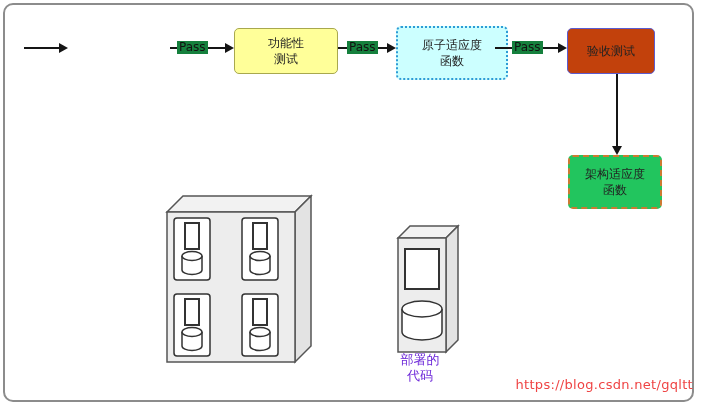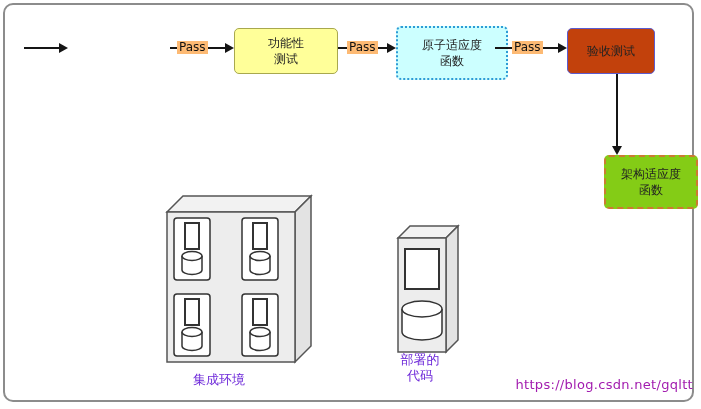--- a/index.html
+++ b/index.html
@@ -12,33 +12,33 @@
     border:2px solid #8c8c8c;border-radius:10px;box-sizing:border-box;background:#fff;
   }
   .node{
     position:absolute;display:flex;flex-direction:column;align-items:center;justify-content:center;
     font-size:12px;color:#222;text-align:center;border-radius:5px;line-height:1.35;box-sizing:border-box;
   }
   .node-submit{left:68px;top:28px;width:102px;height:46px;background:#ff99cc;border:1.5px solid #d4578f;}
   .node-functional{left:234px;top:28px;width:104px;height:46px;background:#ffff99;border:1.5px solid #a8a84e;}
   .node-atomic{left:396px;top:26px;width:112px;height:54px;background:#ccffff;border:2px dotted #2e9bd6;}
   .node-acceptance{left:567px;top:28px;width:88px;height:46px;background:#c2410c;border:1.5px solid #5c5ccf;}
-  .node-architecture{left:568px;top:155px;width:94px;height:54px;background:#84cc16;border:2px dashed #cc7a33;margin-left:36px;}
+  .node-architecture{left:568px;top:155px;width:94px;height:54px;background:#22c55e;border:2px dashed #cc7a33;}
 
   .hline{position:absolute;height:0;border-top:2px solid #151515;}
   .vline{position:absolute;width:0;border-left:2px solid #151515;}
   .head-right{position:absolute;width:0;height:0;border-left:9px solid #151515;border-top:5px solid transparent;border-bottom:5px solid transparent;}
   .head-down{position:absolute;width:0;height:0;border-top:9px solid #151515;border-left:5px solid transparent;border-right:5px solid transparent;}
-  .pass{position:absolute;top:41px;font-size:12px;color:#111;background:#fdba74;padding:0 2px;line-height:1.1;}
+  .pass{position:absolute;top:41px;font-size:12px;color:#111;background:#15803d;padding:0 2px;line-height:1.1;}
 
   .env-svg{position:absolute;}
   .diagram-label{position:absolute;font-size:13px;color:#6d28d9;text-align:center;line-height:1.2;}
   .label-integration{left:154px;top:372px;width:130px;}
   .label-deployed{left:388px;top:352px;width:64px;}
-  .watermark{position:absolute;right:8px;top:377px;font-size:13px;color:#a21caf;letter-spacing:0.3px;}
+  .watermark{position:absolute;right:8px;top:377px;font-size:13px;color:#ef4444;letter-spacing:0.3px;}
 </style>
 </head>
 <body>
 
 <div class="canvas">
   <div class="frame"></div>
 
   <div class="hline" style="left:24px;top:47px;width:36px;"></div>
   <div class="head-right" style="left:59px;top:43px;"></div>
 
@@ -100,21 +100,20 @@
       <path d="M8,38 L8,52 A10,4.5 0 0 0 28,52 L28,38" fill="#fff" stroke="#333" stroke-width="1.5"></path>
       <ellipse cx="18" cy="38" rx="10" ry="4.5" fill="#fff" stroke="#333" stroke-width="1.5"></ellipse>
     </g>
     <g transform="translate(78,100)">
       <rect x="0" y="0" width="36" height="62" rx="3" fill="#fff" stroke="#333" stroke-width="1.5"></rect>
       <rect x="11" y="5" width="14" height="26" fill="#fff" stroke="#333" stroke-width="2"></rect>
       <path d="M8,38 L8,52 A10,4.5 0 0 0 28,52 L28,38" fill="#fff" stroke="#333" stroke-width="1.5"></path>
       <ellipse cx="18" cy="38" rx="10" ry="4.5" fill="#fff" stroke="#333" stroke-width="1.5"></ellipse>
     </g>
   </svg>
-  <div class="diagram-label label-integration">集成环境</div>
 
   <svg class="env-svg" style="left:396px;top:224px;" width="64" height="132" viewBox="0 0 64 132">
     <polygon points="2,14 14,2 62,2 50,14" fill="#f2f2f2" stroke="#555" stroke-width="1.5"></polygon>
     <polygon points="50,14 62,2 62,116 50,128" fill="#e3e3e3" stroke="#555" stroke-width="1.5"></polygon>
     <rect x="2" y="14" width="48" height="114" fill="#ededed" stroke="#555" stroke-width="1.5"></rect>
     <rect x="9" y="25" width="34" height="40" fill="#fff" stroke="#333" stroke-width="2"></rect>
     <path d="M6,85 L6,108 A20,8 0 0 0 46,108 L46,85" fill="#fff" stroke="#333" stroke-width="1.5"></path>
     <ellipse cx="26" cy="85" rx="20" ry="8" fill="#fff" stroke="#333" stroke-width="1.5"></ellipse>
   </svg>
   <div class="diagram-label label-deployed">

